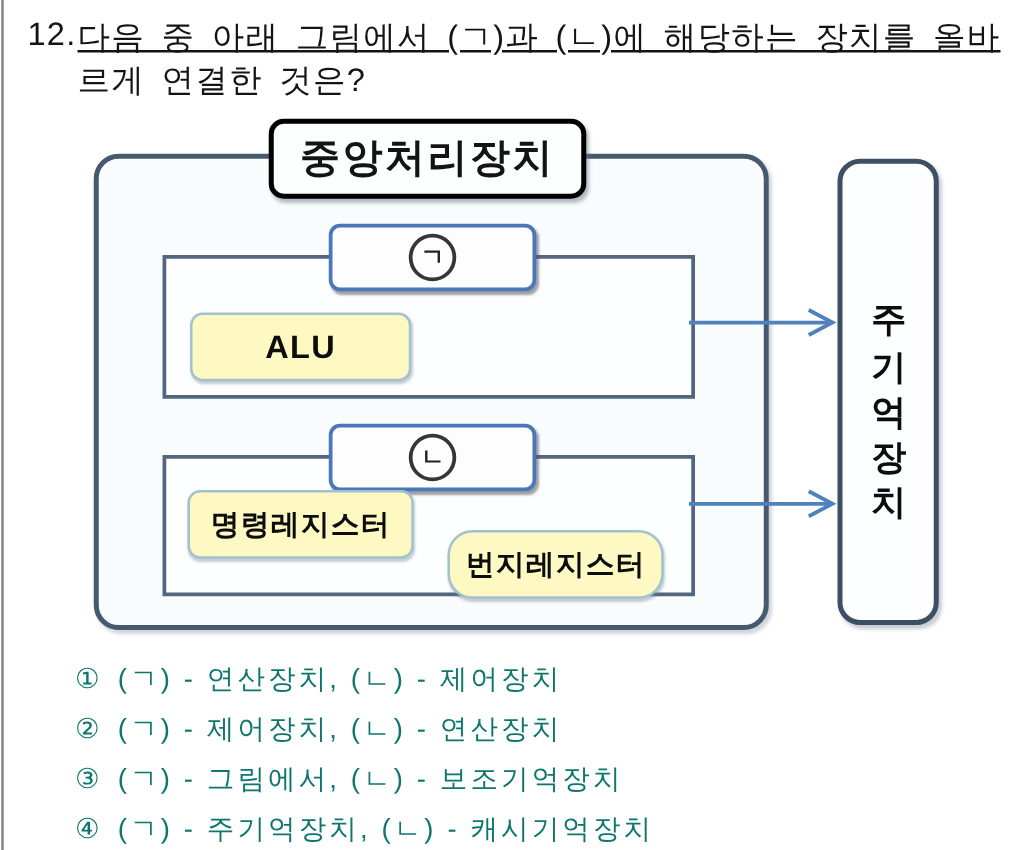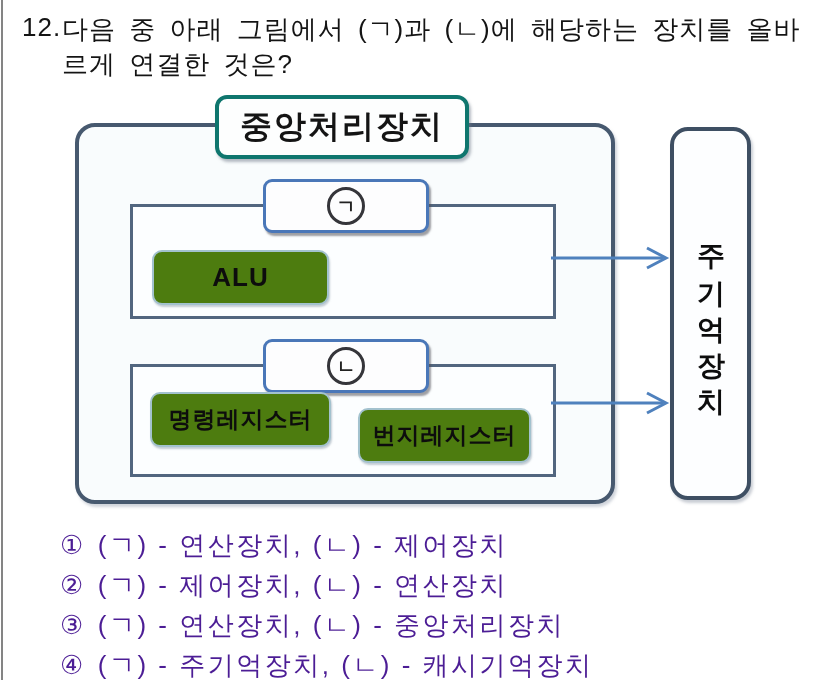--- a/index.html
+++ b/index.html
@@ -5,32 +5,32 @@
   html,body { margin:0; padding:0; background:#ffffff; }
   .page {
     position:relative; width:826px; height:680px; overflow:hidden;
     background:#ffffff; color:#141414;
     font-family:"Liberation Sans","DejaVu Sans",sans-serif;
   }
   .left-rule { position:absolute; left:1px; top:0; width:2px; height:680px; background:#848484; }
 
   
   .q-num { position:absolute; left:22px; top:12px; font-size:26px; letter-spacing:1px; }
-  .q-line1 { position:absolute; left:62px; top:12px; font-size:26px; letter-spacing:1px; word-spacing:5px; white-space:nowrap; }
+  .q-line1 { position:absolute; left:62px; top:12px; font-size:26px; letter-spacing:1px; word-spacing:5px; white-space:nowrap;text-decoration:underline; }
   .q-line2 { position:absolute; left:62px; top:47px; font-size:26px; letter-spacing:1px; word-spacing:5px; white-space:nowrap;text-align:center; }
 
   
   .cpu-box {
     position:absolute; left:75px; top:123px; width:532px; height:373px;
     border:4px solid #47596f; border-radius:20px; background:#f9fcfd;
     box-shadow:2px 3px 3px rgba(150,160,175,.45);
   }
   .title-box {
     position:absolute; left:215px; top:95px; width:246px; height:56px;
-    border:4px solid #0f766e; border-radius:12px; background:#fdfefe;
+    border:4px solid #000000; border-radius:12px; background:#fdfefe;
     display:flex; align-items:center; justify-content:center;
     font-weight:bold; font-size:32px; letter-spacing:2px;
     box-shadow:2px 3px 3px rgba(110,120,135,.5);
   }
   .group {
     position:absolute; left:130px; width:420px;
     border:3px solid #52667f; background:#fcfeff;
   }
   .group-1 { top:204px; height:109px; }
   .group-2 { top:364px; height:107px; }
@@ -41,49 +41,49 @@
     box-shadow:2px 3px 2px rgba(80,80,88,.55);
   }
   .label-1 { top:179px; }
   .label-2 { top:339px; }
   .jamo-circle {
     width:32px; height:32px; border:3px solid #35353a; border-radius:50%;
     display:flex; align-items:center; justify-content:center;
     font-size:19px; font-weight:bold; color:#222; line-height:1;
   }
   .comp {
-    position:absolute; height:51px; background:#4d7c0f;
+    position:absolute; height:51px; background:#fef9c3;
     border:2px solid #a3c2ce; border-radius:10px;
     display:flex; align-items:center; justify-content:center;
     font-weight:bold; font-size:26px; letter-spacing:1px;
     box-shadow:1px 2px 2px rgba(110,130,148,.4); color:#0d0d0d;
   }
   .comp-alu { left:152px; top:250px; width:173px; }
   .comp-acc { left:359px; top:250px; width:167px; }
   .comp-ir  { left:150px; top:392px; width:177px; font-size:23px; }
-  .comp-ar  { left:358px; top:408px; width:169px; font-size:23px; }
+  .comp-ar  { left:358px; top:424px; width:169px; font-size:23px;border-radius:20px; }
   .memory-box {
     position:absolute; left:670px; top:127px; width:73px; height:365px;
     border:4px solid #3e4f63; border-radius:18px; background:#fdfeff;
     display:flex; align-items:center; justify-content:center;
     box-shadow:2px 3px 3px rgba(135,145,160,.45);
   }
   .memory-label {
     writing-mode:vertical-rl; text-orientation:upright;
     font-weight:bold; font-size:28px; letter-spacing:8px; color:#0d0d0d;
   }
   .arrow { position:absolute; width:120px; height:28px; }
   .arrow-1 { left:551px; top:244px; }
   .arrow-2 { left:551px; top:389px; }
   .arrow svg { display:block; }
 
   
   .option-row {
-    position:absolute; left:60px; font-size:26px; letter-spacing:2.5px;
-    white-space:nowrap; color:#4c1d95;
+    position:absolute; left:60px; font-size:22px; letter-spacing:2.5px;
+    white-space:nowrap; color:#0f766e;
   }
   .option-1 { top:528px; }
   .option-2 { top:568px; }
   .option-3 { top:608px; }
   .option-4 { top:648px; }
   .option-num { margin-right:12px; }
 </style>
 </head>
 <body>
 
@@ -141,18 +141,18 @@
     </svg>
   </div>
 
   <div class="option-row option-1">
     <span class="option-num">①</span><span>(ㄱ) - 연산장치, (ㄴ) - 제어장치</span>
   </div>
   <div class="option-row option-2">
     <span class="option-num">②</span><span>(ㄱ) - 제어장치, (ㄴ) - 연산장치</span>
   </div>
   <div class="option-row option-3">
-    <span class="option-num">③</span><span>(ㄱ) - 연산장치, (ㄴ) - 중앙처리장치</span>
+    <span class="option-num">③</span><span>(ㄱ) - 그림에서, (ㄴ) - 보조기억장치</span>
   </div>
   <div class="option-row option-4">
     <span class="option-num">④</span><span>(ㄱ) - 주기억장치, (ㄴ) - 캐시기억장치</span>
   </div>
 </div>
 
 </body></html>

